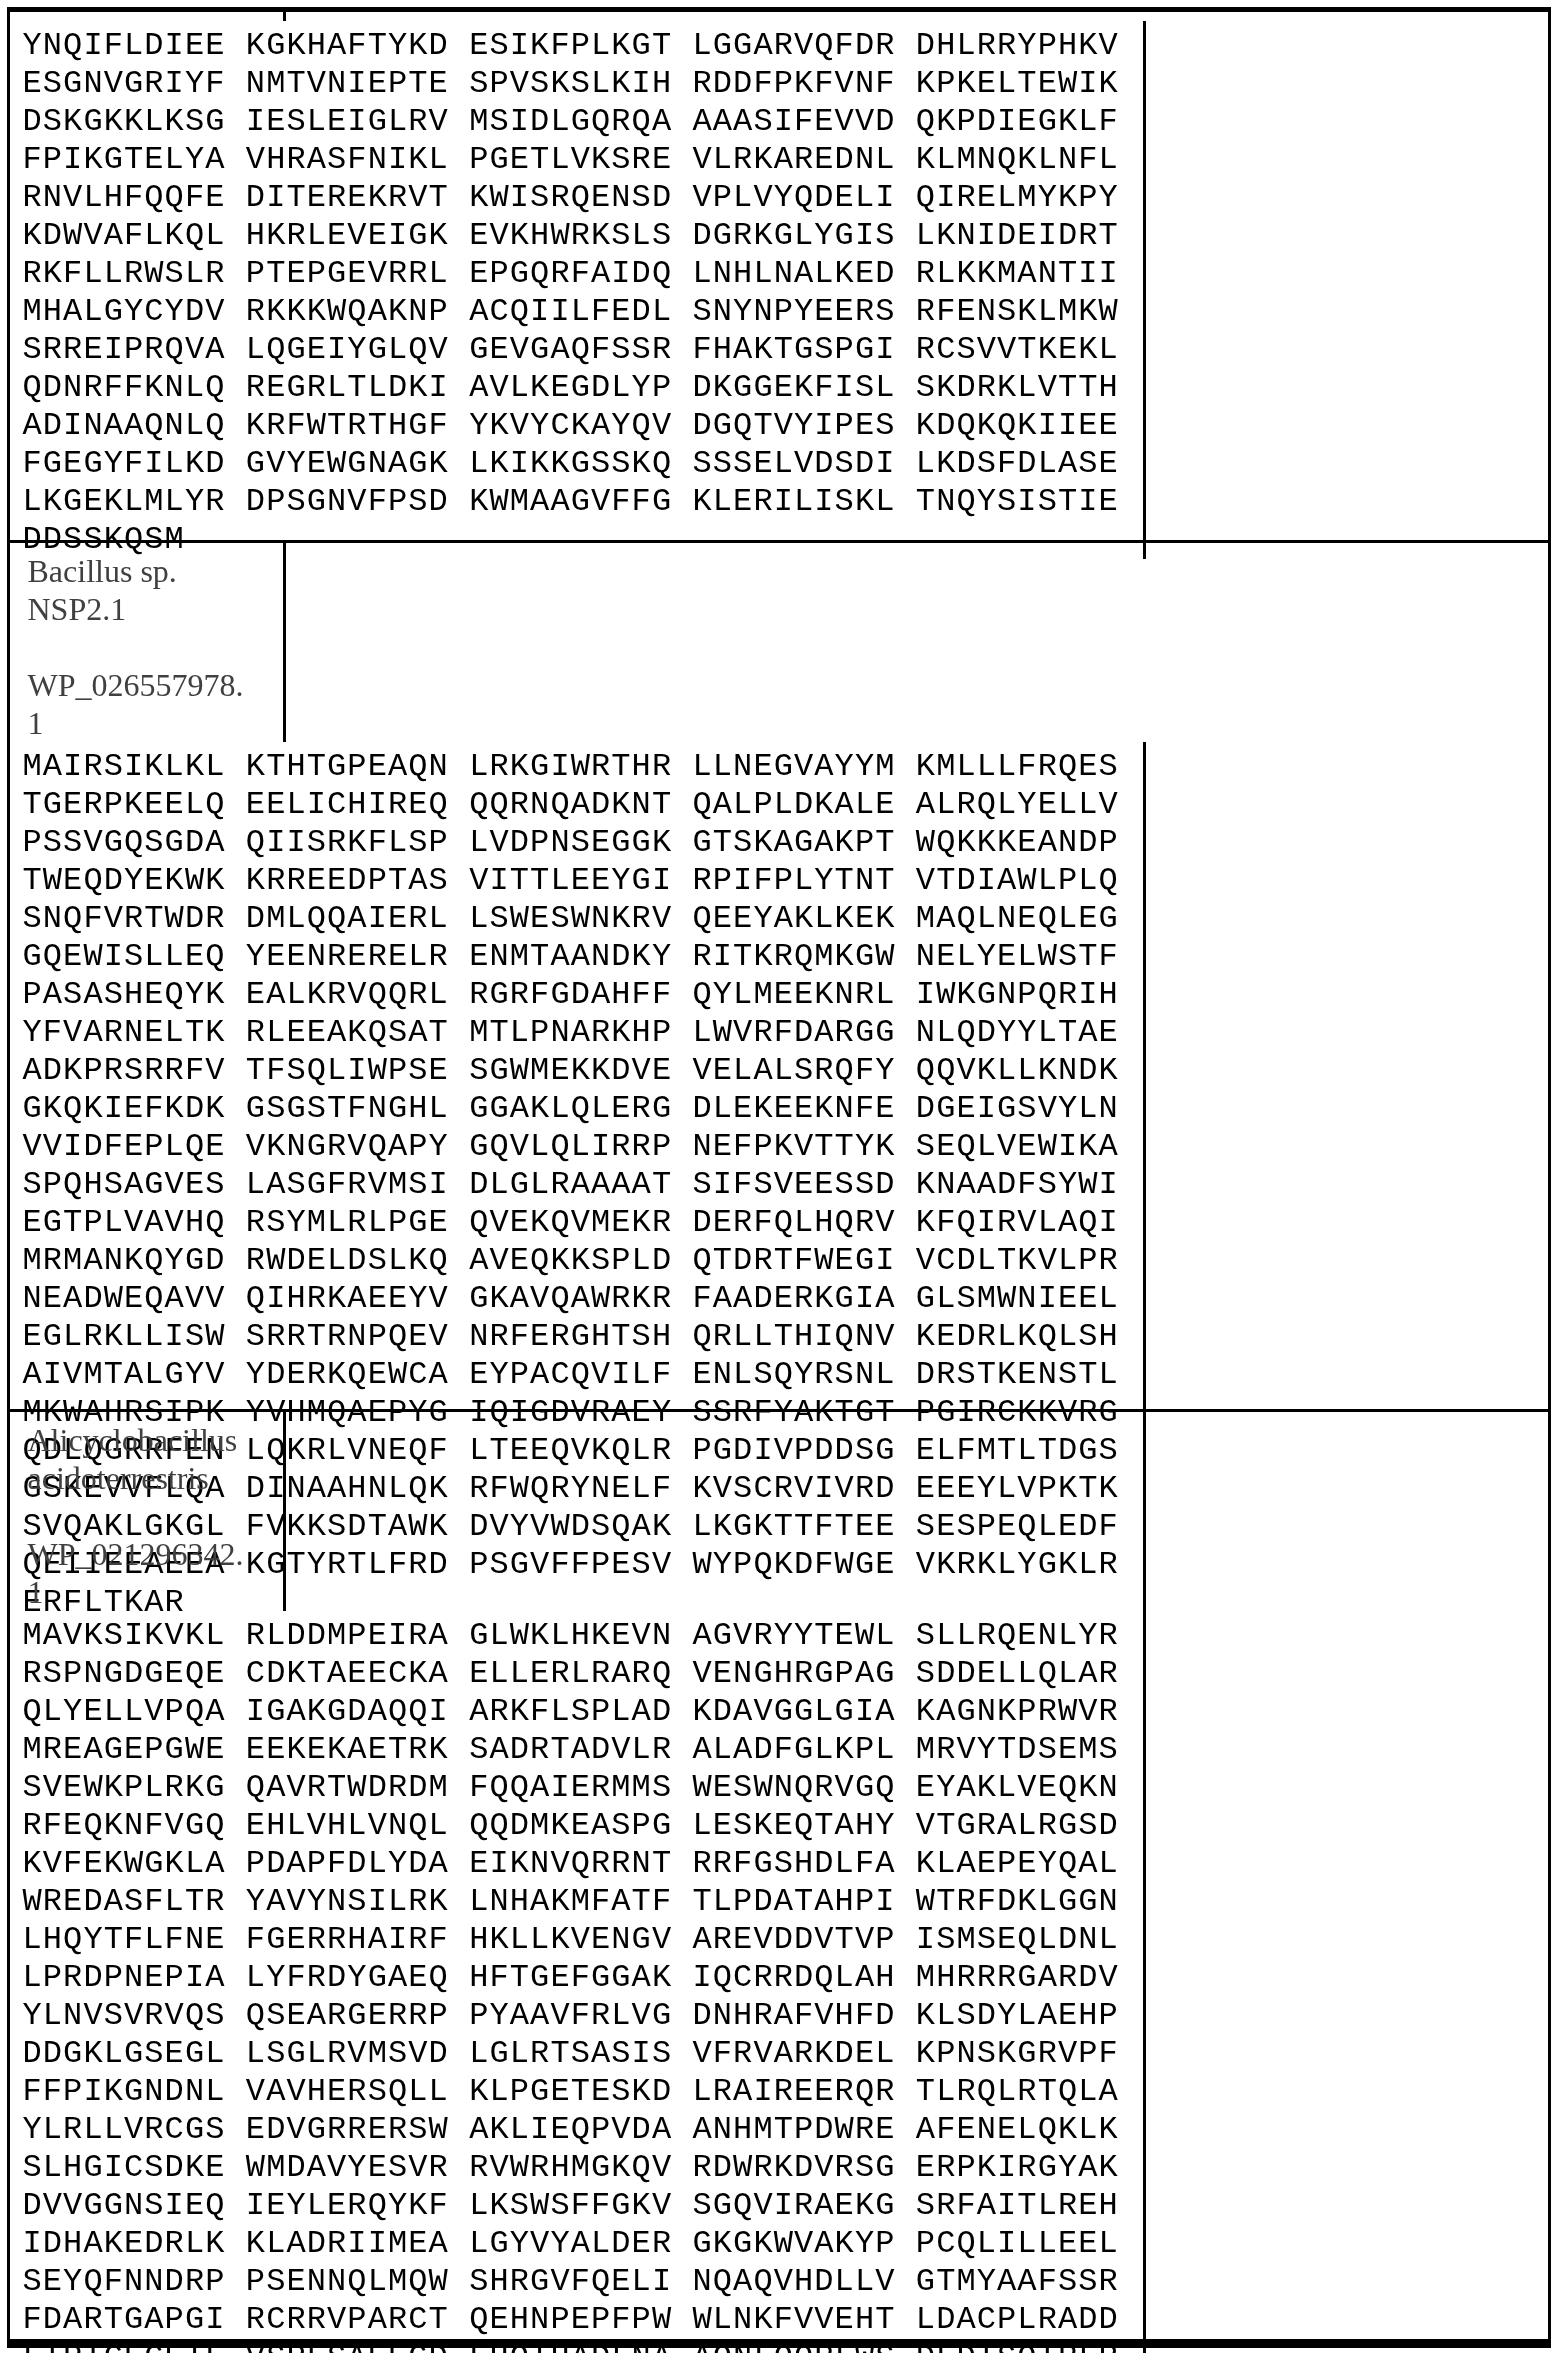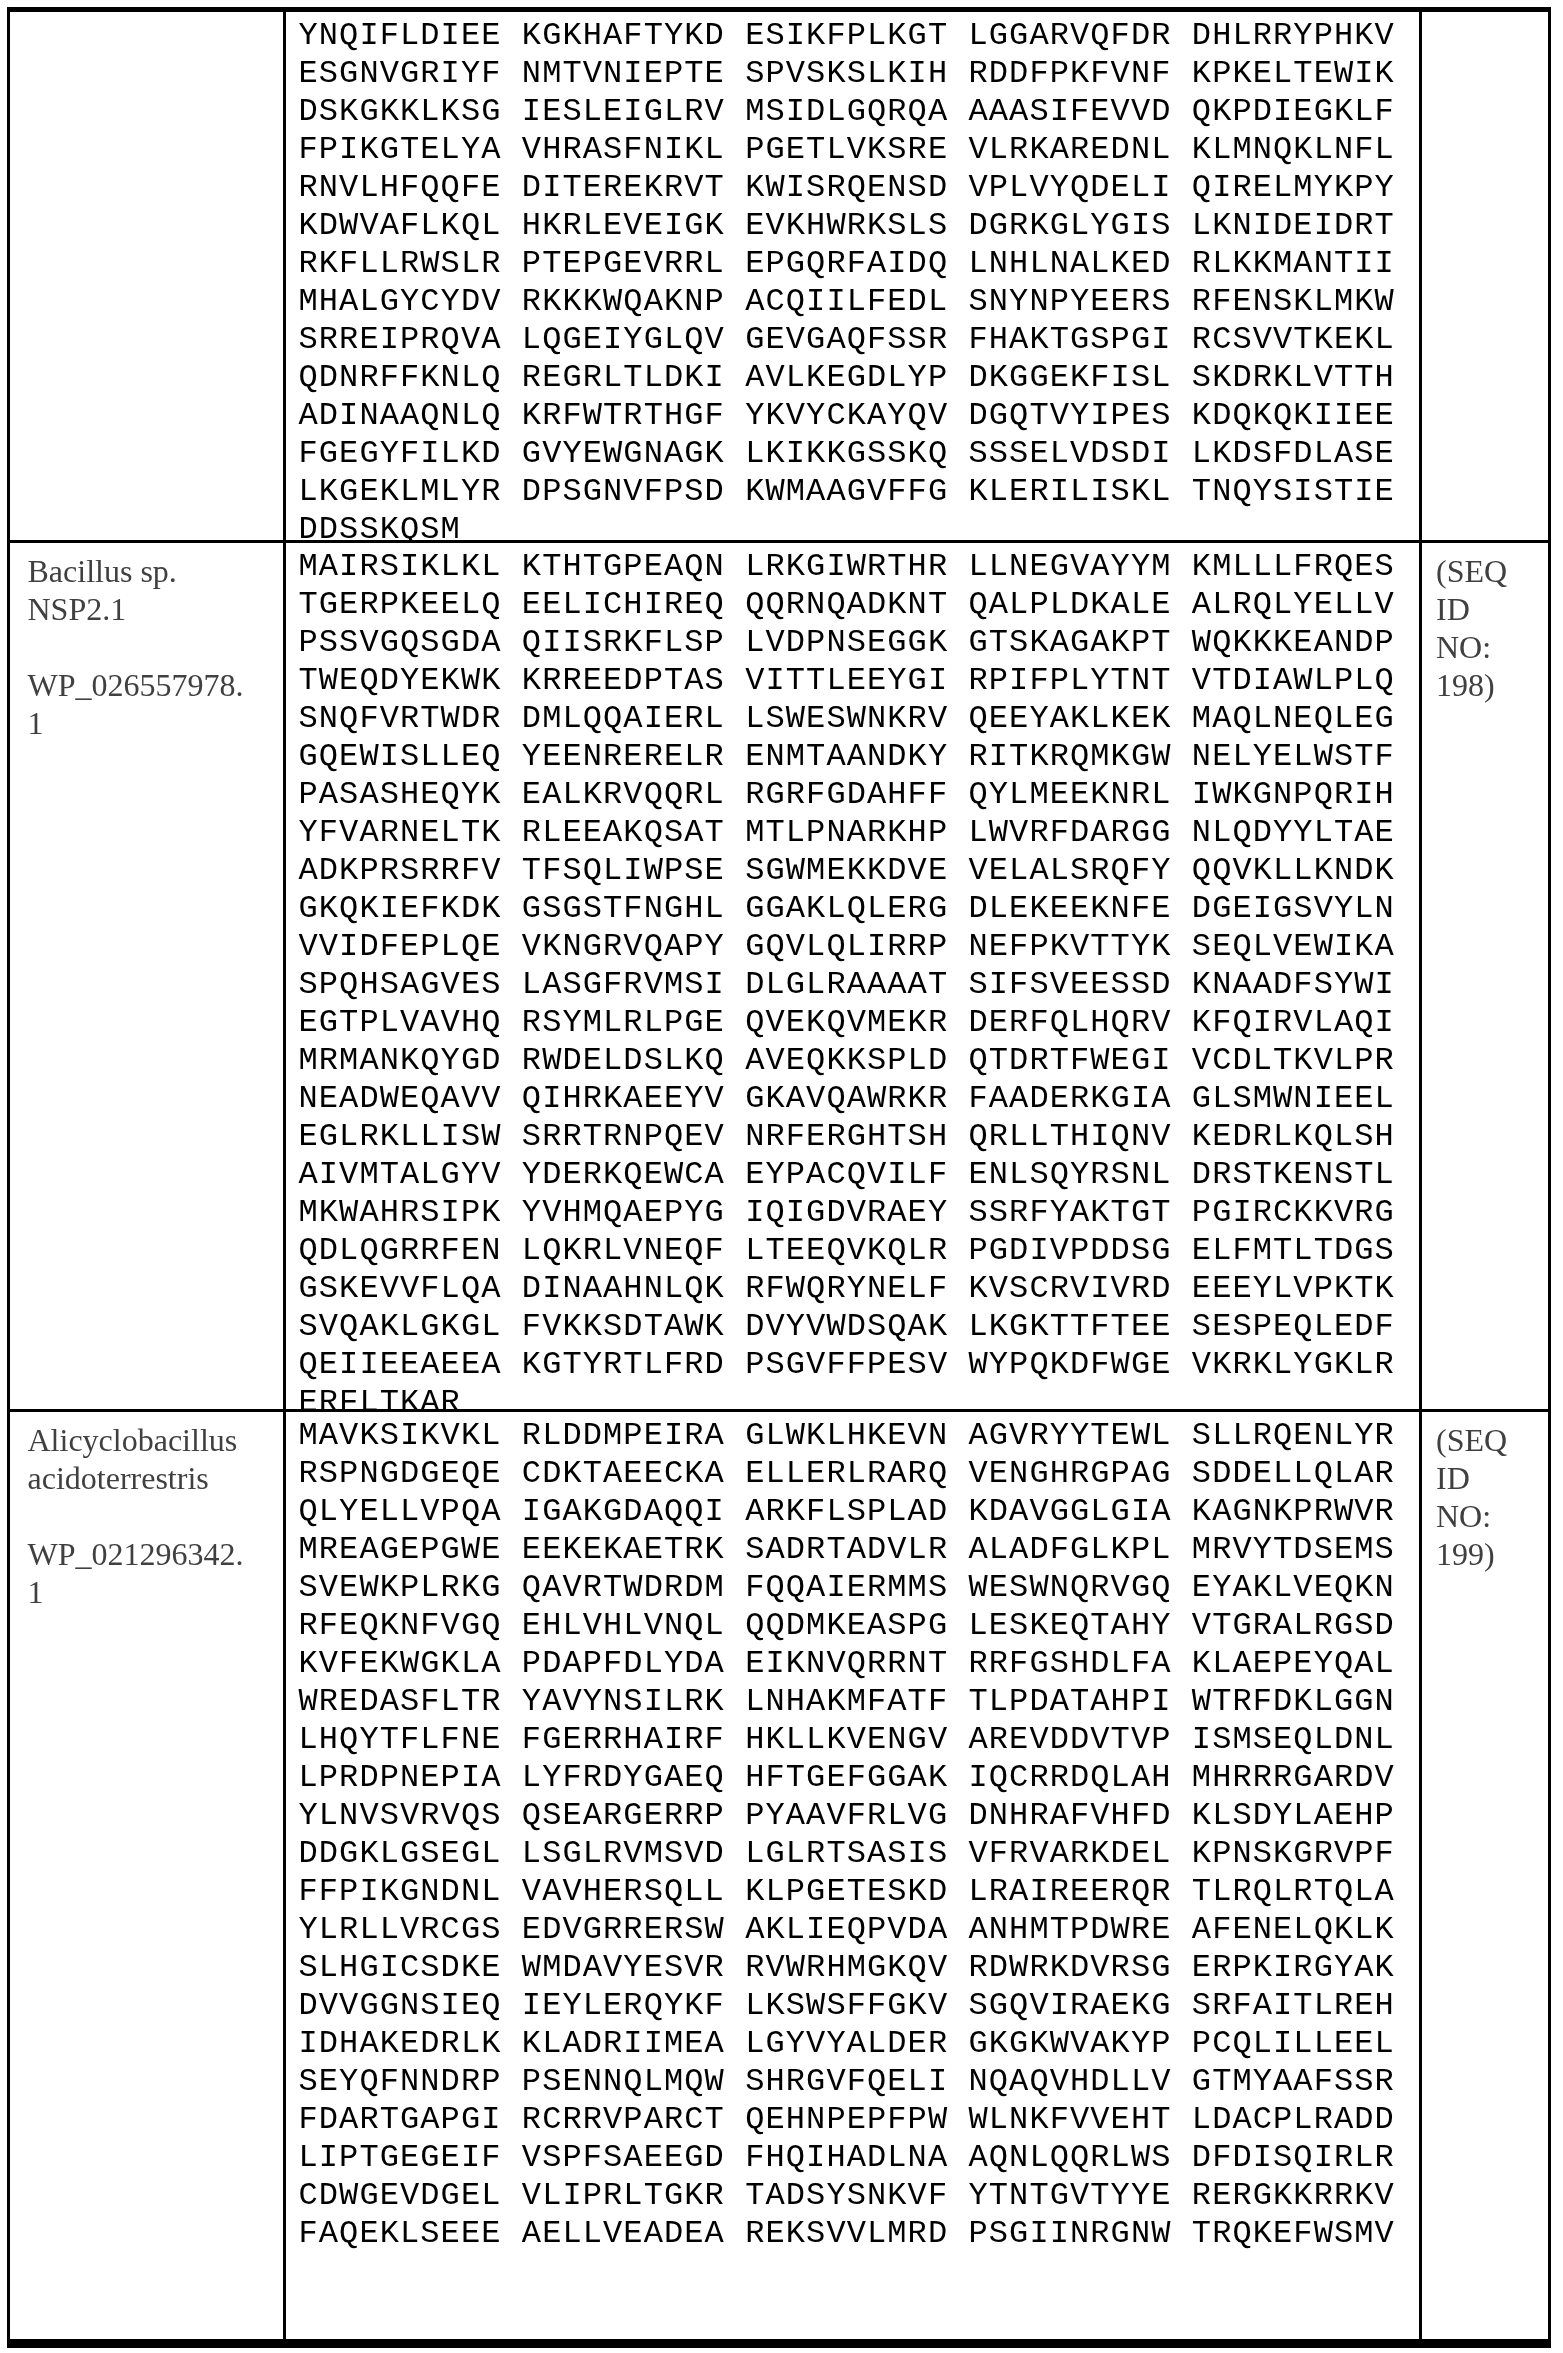--- a/index.html
+++ b/index.html
@@ -34,24 +34,23 @@
   }
   .title-text {
     font-family: "Liberation Serif", serif;
     font-weight: bold;
     font-size: 32px;
     color: #000;
     letter-spacing: 0.4px;
   }
   .trow {
     display: flex;
-    flex-direction: row;
+    flex-direction: column;
     box-sizing: border-box;
     flex: 0 0 auto;
-    justify-content: flex-end;
   }
   .trow.bordered { border-bottom: 3.2px solid #000; }
   .trow.fill { flex: 1 1 auto; }
   .row-1 { height: 531px; }
   .row-2 { height: 869px; }
   .cell {
     box-sizing: border-box;
     overflow: hidden;
   }
   .cell-organism {

